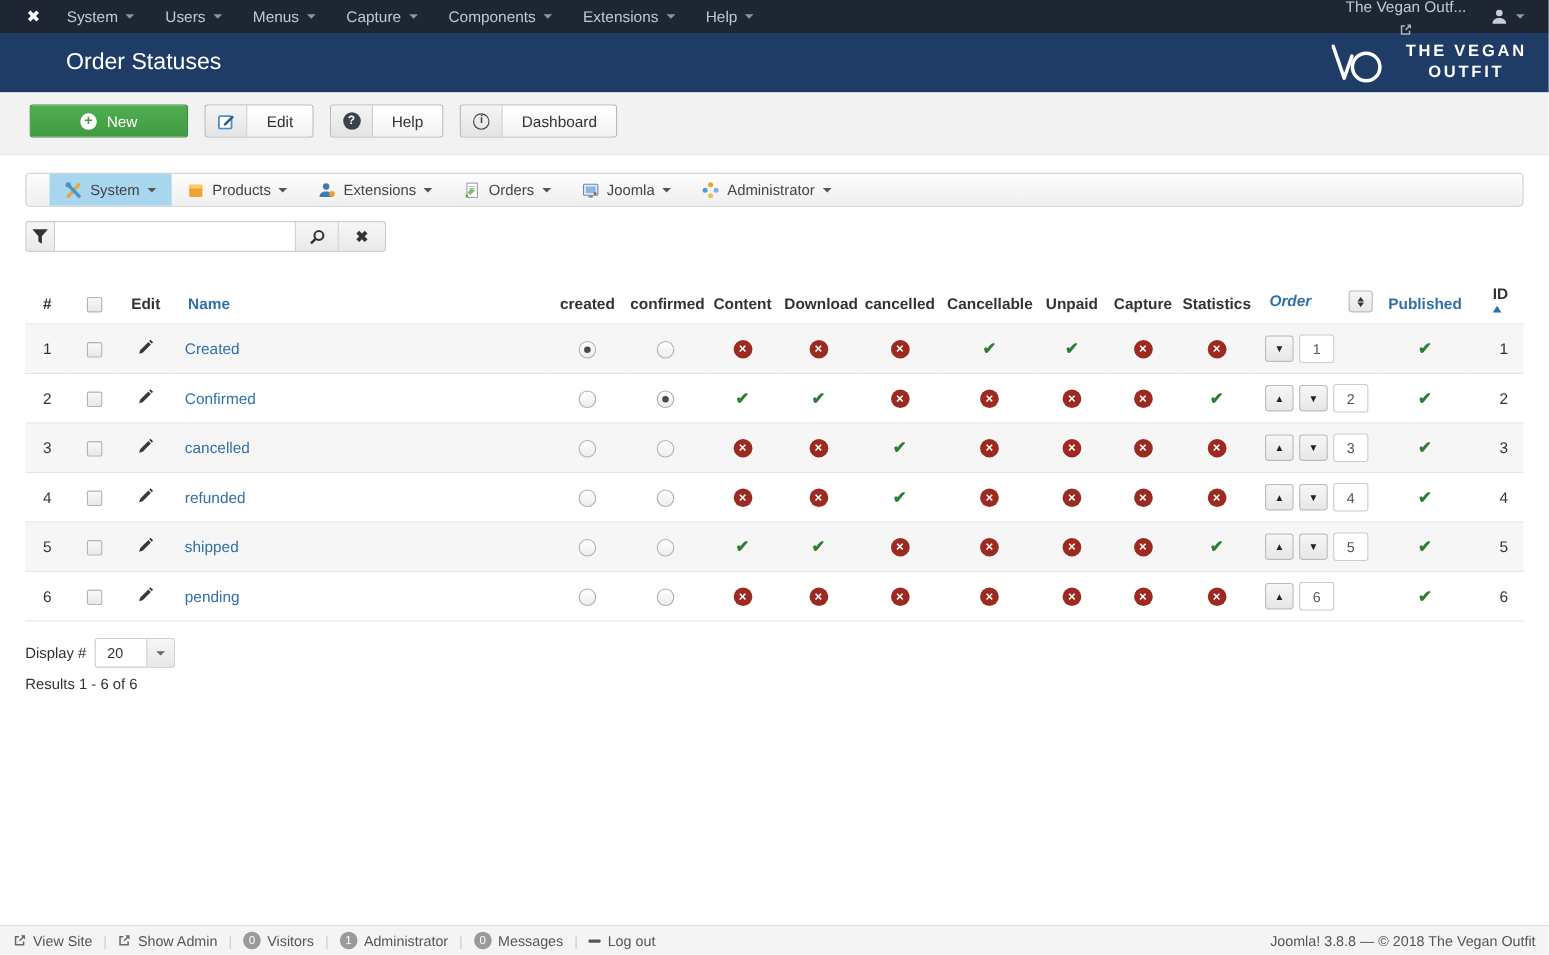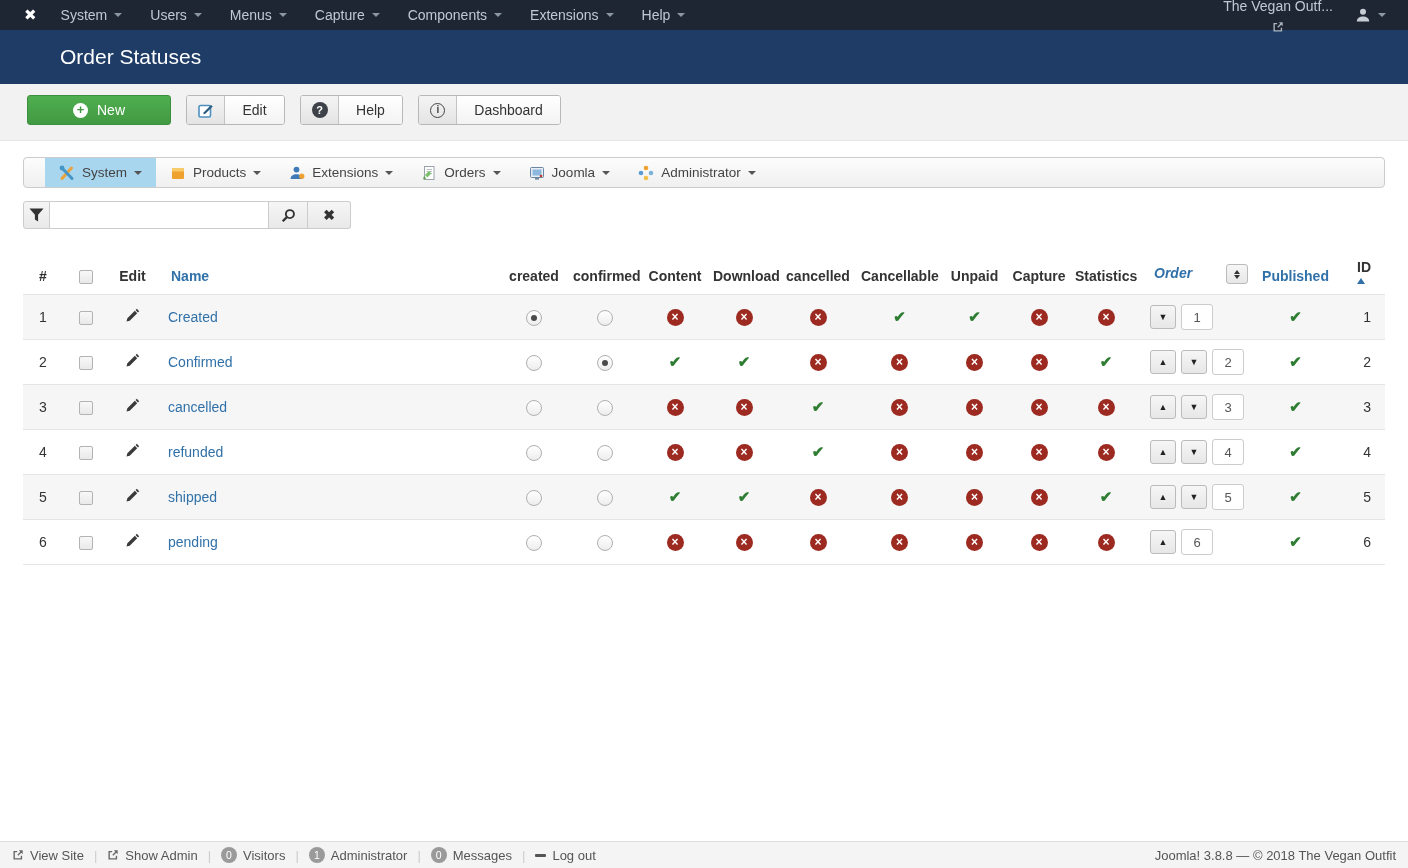--- a/index.html
+++ b/index.html
@@ -138,20 +138,30 @@
           <circle cx="8" cy="4.8" r="3"></circle>
           <path d="M1.8 14.5c0-3.4 2.8-5.1 6.2-5.1s6.2 1.7 6.2 5.1z"></path>
         </svg>
       <span class="caret"></span>
     </span>
   </div>
 </div>
 
 <div class="pagehead">
   <span class="page-title">Order Statuses</span>
+  <div class="brand">
+    <svg width="62" height="44" viewBox="0 0 62 44">
+      <path d="M10 7 l10 29 7-20" fill="none" stroke="#fff" stroke-width="3.2" stroke-linecap="round" stroke-linejoin="round"></path>
+      <circle cx="40" cy="26" r="12.5" fill="none" stroke="#fff" stroke-width="3.2"></circle>
+    </svg>
+    <div class="brand-text">
+      <div>THE VEGAN</div>
+      <div>OUTFIT</div>
+    </div>
+  </div>
 </div>
 
 <div class="subhead">
   <button class="btn-new">
     <span class="plus-ic">+</span>
     <span>New</span>
   </button>
   <span class="tbtn">
     <span class="ic">
       <svg width="16" height="16" viewBox="0 0 16 16">
@@ -466,20 +476,32 @@
               <button class="obtn">▲</button>
               <input class="oinput" value="6" style="">
             </span>
           </td>
           <td><span class="pub">✔</span></td>
           <td class="c-id">6</td>
         </tr>
       </tbody>
   </table>
 
+  <div class="pager">
+    <div class="pager-row">
+      <span>Display #</span>
+      <span class="pgsel">
+        <span class="val">20</span>
+        <span class="car">
+            <span class="caret"></span>
+          </span>
+      </span>
+    </div>
+    <div class="results">Results 1 - 6 of 6</div>
+  </div>
 </div>
 
 <div class="statusbar">
   <span class="sb-item">
     <svg width="12" height="12" viewBox="0 0 14 14">
         <path fill="none" stroke="#666" stroke-width="1.6" d="M6 3H2.5v8.5H11V8"></path>
         <path fill="#666" d="M8 1.5h4.5V6L10.8 4.3 7.3 7.8 6.2 6.7l3.5-3.5z"></path>
       </svg>
     <span>View Site</span>
   </span>

